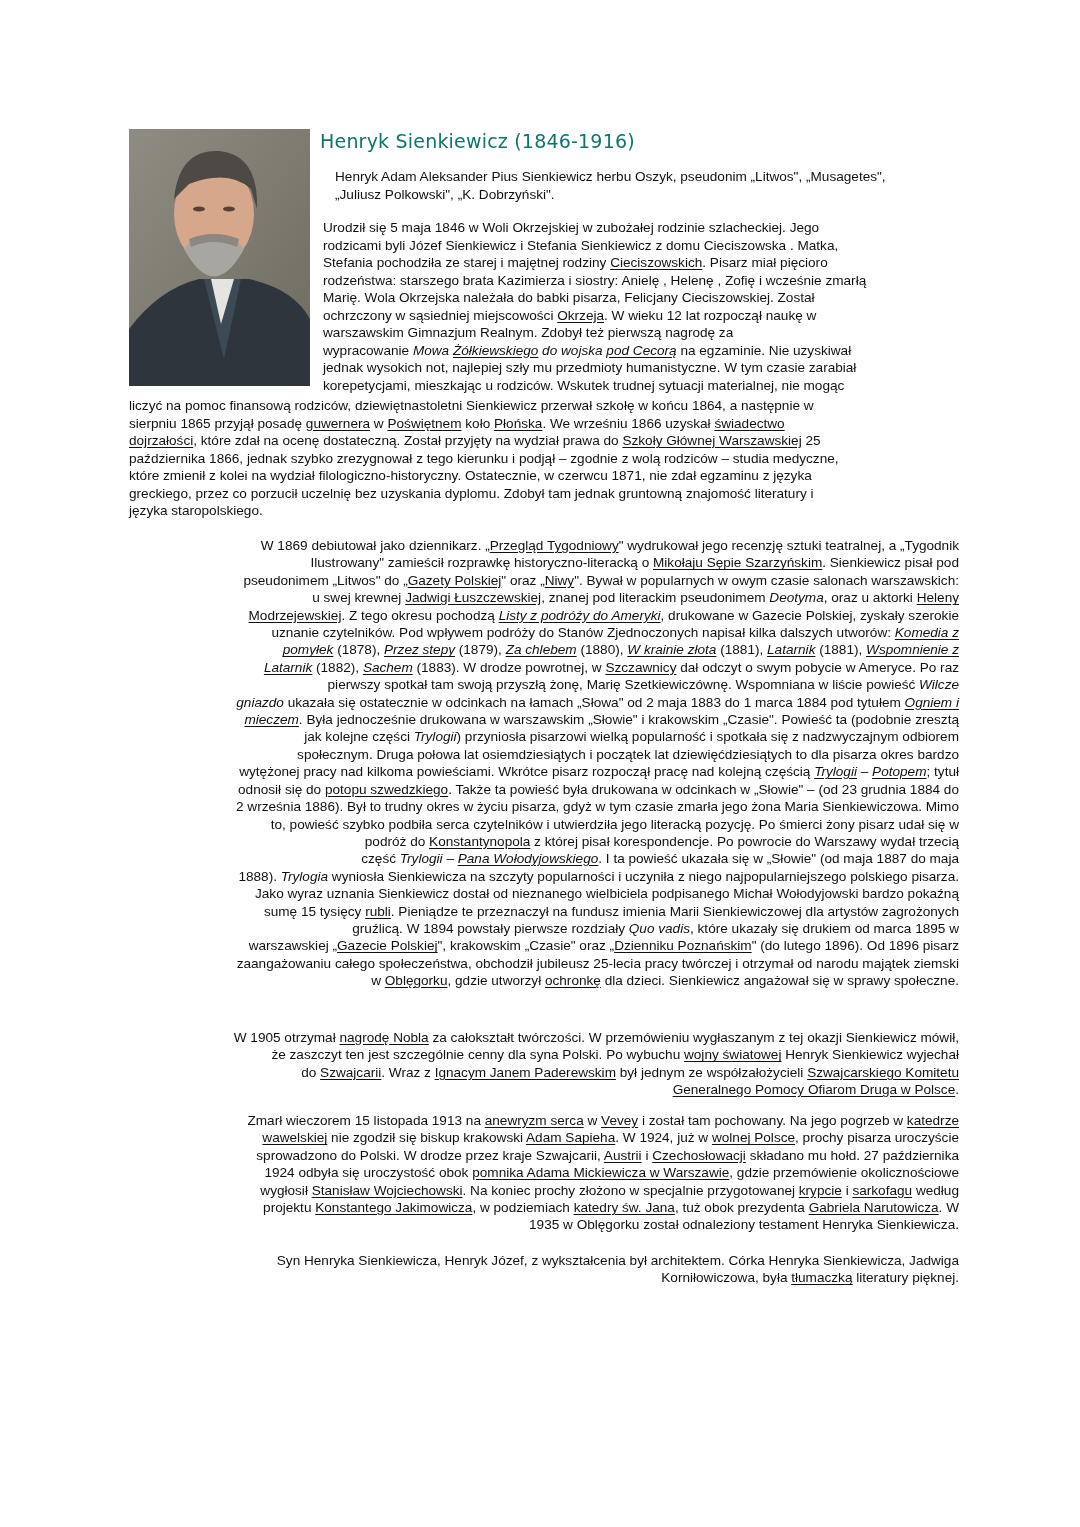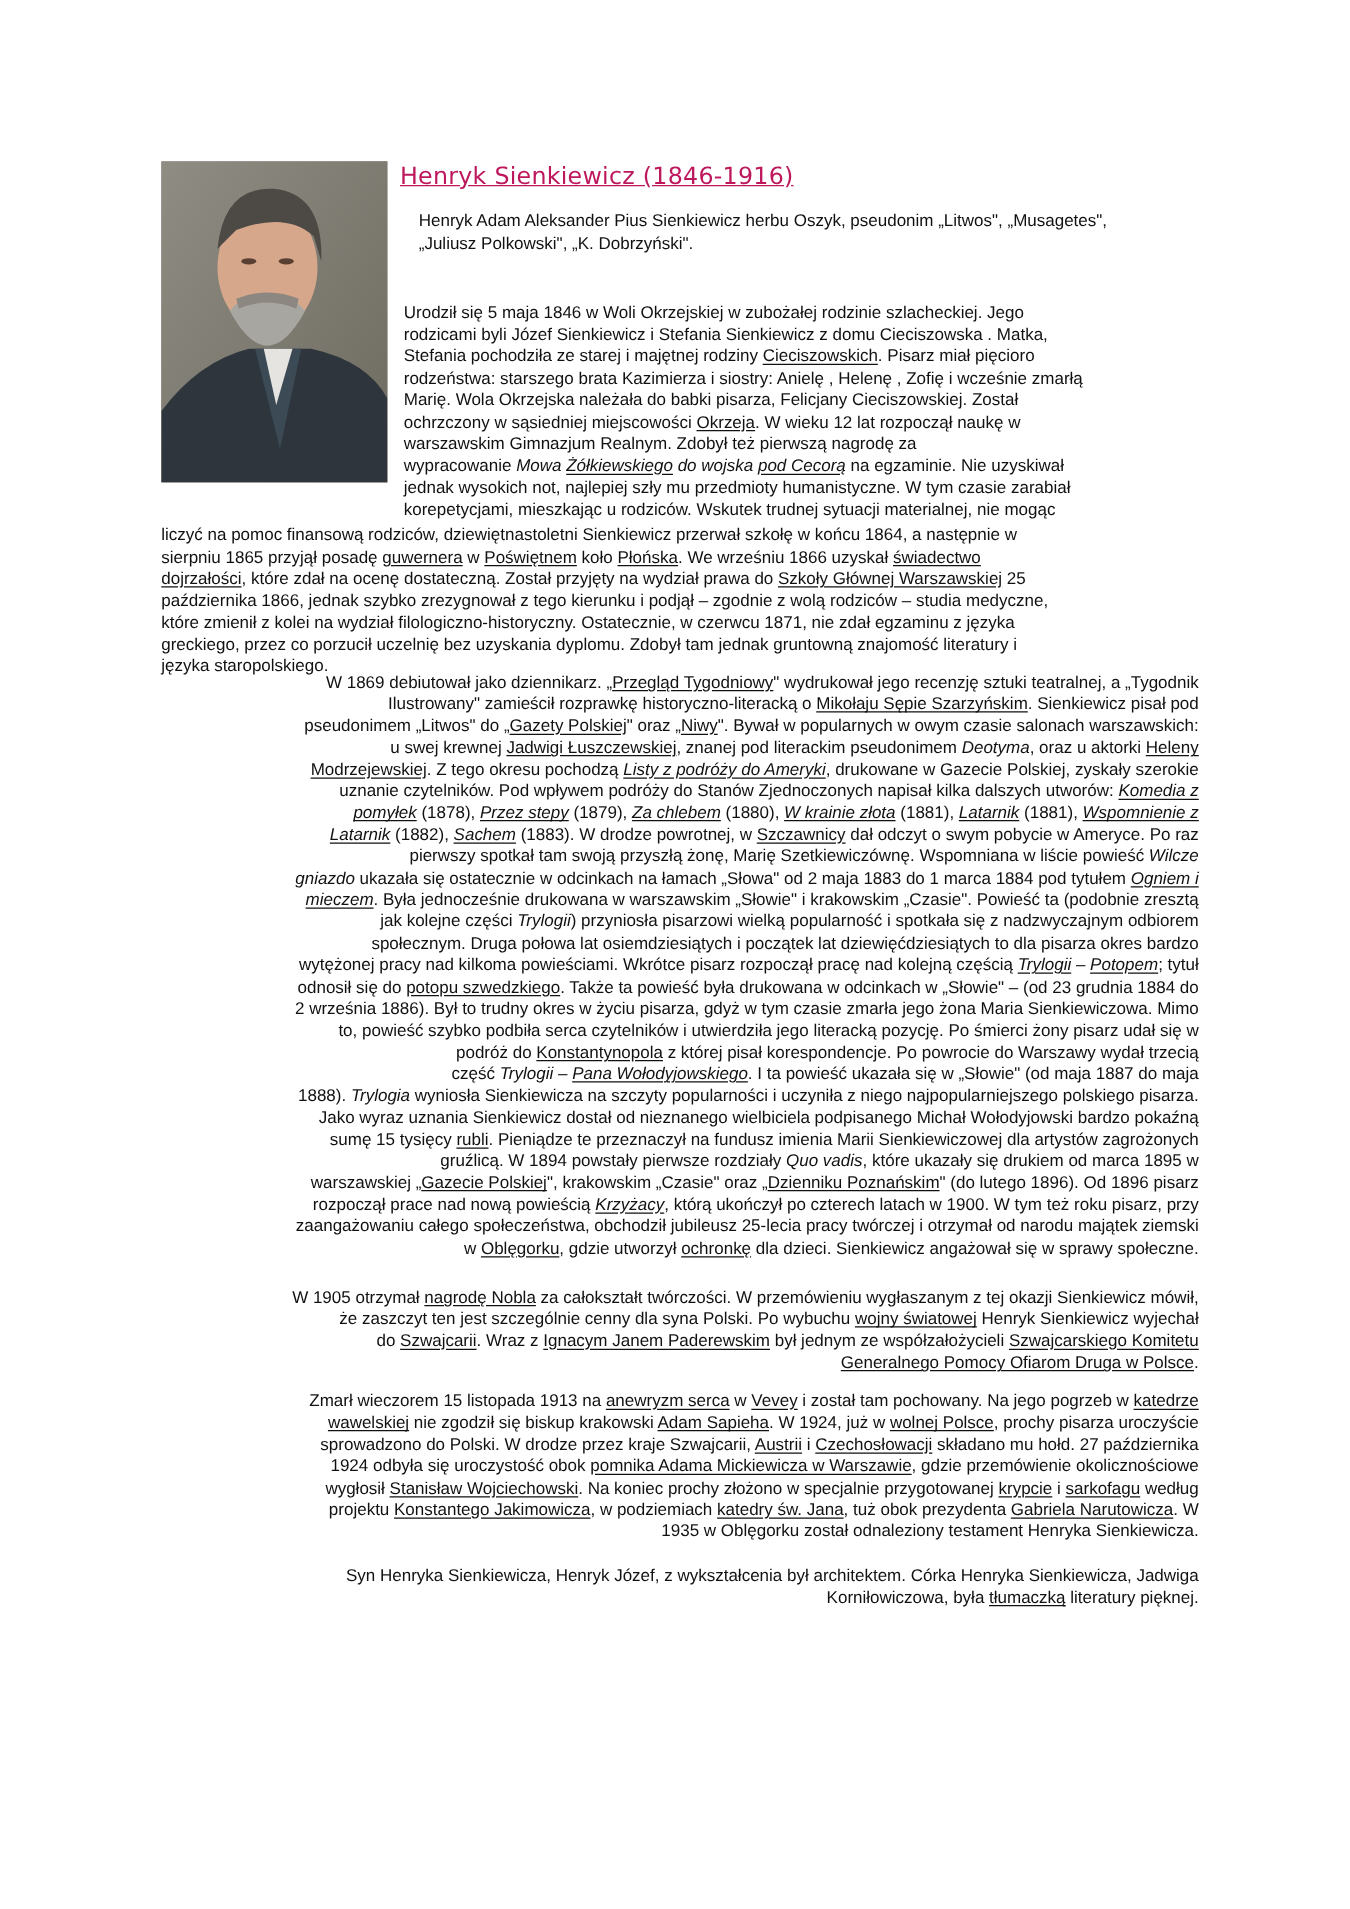--- a/index.html
+++ b/index.html
@@ -3,24 +3,24 @@
 <meta charset="utf-8">
 <style>
   html, body { margin: 0; padding: 0; background: #ffffff; }
   body { width: 1080px; height: 1527px; position: relative; overflow: hidden;
          font-family: "Liberation Sans", sans-serif; color: #111; }
   .page { position: absolute; left: 0; top: 0; width: 1080px; height: 1527px; }
   .portrait { position: absolute; left: 129px; top: 129px; width: 181px; height: 257px;
               background: linear-gradient(135deg, #8d8a80 0%, #777468 50%, #6c695f 100%); overflow: hidden; }
   .portrait svg { width: 100%; height: 100%; display: block; }
   .title { position: absolute; left: 320px; top: 130px; font-size: 19px; font-family: "DejaVu Sans", sans-serif;
-           font-weight: normal; color: #be185d; letter-spacing: 0.2px; text-decoration: underline; }
+           font-weight: normal; color: #0f766e; letter-spacing: 0.2px; }
   .intro { position: absolute; left: 323px; top: 168px; width: 640px; font-size: 13.6px; line-height: 17.6px; margin-left: 12px; }
   .block { position: absolute; font-size: 13.6px; line-height: 17.4px; text-align: right; }
-  .wrapblock { position: absolute; left: 129px; top: 219px; width: 830px; font-size: 13.6px; line-height: 17.5px; margin-top: 22px; }
+  .wrapblock { position: absolute; left: 129px; top: 219px; width: 830px; font-size: 13.6px; line-height: 17.5px; }
   .wrapblock .float { float: left; width: 194px; height: 178px; }
   .ln { display: block; white-space: nowrap; }
   u { text-decoration: underline; text-underline-offset: 2px; }
   i { font-style: italic; }
   .p2 { left: 129px; top: 537px; width: 830px; }
   .p3 { left: 129px; top: 1029px; width: 830px; }
   .p4 { left: 129px; top: 1112px; width: 830px; }
   .p5 { left: 129px; top: 1252px; width: 830px; }
 </style>
 </head>
@@ -95,21 +95,20 @@
     <span class="ln"><span>odnosił się do </span><u>potopu szwedzkiego</u><span>. Także ta powieść była drukowana w odcinkach w „Słowie" – (od 23 grudnia 1884 do</span></span>
     <span class="ln">2 września 1886). Był to trudny okres w życiu pisarza, gdyż w tym czasie zmarła jego żona Maria Sienkiewiczowa. Mimo</span>
     <span class="ln">to, powieść szybko podbiła serca czytelników i utwierdziła jego literacką pozycję. Po śmierci żony pisarz udał się w</span>
     <span class="ln"><span>podróż do </span><u>Konstantynopola</u><span>  z której pisał korespondencje. Po powrocie do Warszawy wydał trzecią</span></span>
     <span class="ln"><span>część </span><i>Trylogii</i><span> – </span><i><u>Pana Wołodyjowskiego</u></i><span>. I ta powieść ukazała się w „Słowie" (od maja 1887 do maja</span></span>
     <span class="ln"><span>1888). </span><i>Trylogia</i><span> wyniosła Sienkiewicza na szczyty popularności i uczyniła z niego najpopularniejszego polskiego pisarza.</span></span>
     <span class="ln">Jako wyraz uznania Sienkiewicz dostał od nieznanego wielbiciela podpisanego Michał Wołodyjowski bardzo pokaźną</span>
     <span class="ln"><span>sumę 15 tysięcy </span><u>rubli</u><span>. Pieniądze te przeznaczył na fundusz imienia Marii Sienkiewiczowej dla artystów zagrożonych</span></span>
     <span class="ln"><span>gruźlicą.  W 1894 powstały pierwsze rozdziały </span><i>Quo vadis</i><span>, które ukazały się drukiem od marca 1895 w</span></span>
     <span class="ln"><span>warszawskiej „</span><u>Gazecie Polskiej</u><span>", krakowskim „Czasie" oraz „</span><u>Dzienniku Poznańskim</u><span>" (do lutego 1896).  Od 1896 pisarz</span></span>
-    <span class="ln"><span>rozpoczął prace nad nową powieścią </span><i><u>Krzyżacy</u></i><span>, którą ukończył po czterech latach w 1900. W tym też roku pisarz, przy</span></span>
     <span class="ln">zaangażowaniu całego społeczeństwa, obchodził jubileusz 25-lecia pracy twórczej i otrzymał od narodu majątek ziemski</span>
     <span class="ln"><span>w </span><u>Oblęgorku</u><span>, gdzie utworzył </span><u>ochronkę</u><span> dla dzieci. Sienkiewicz angażował się w sprawy społeczne.</span></span>
   </div>
 
   <div class="block p3">
     <span class="ln"><span>W 1905 otrzymał </span><u>nagrodę Nobla</u><span> za całokształt twórczości. W przemówieniu wygłaszanym z tej okazji Sienkiewicz mówił,</span></span>
     <span class="ln"><span>że zaszczyt ten jest szczególnie cenny dla syna Polski. Po wybuchu </span><u>wojny światowej</u><span> Henryk Sienkiewicz wyjechał</span></span>
     <span class="ln"><span>do </span><u>Szwajcarii</u><span>. Wraz z </span><u>Ignacym Janem Paderewskim</u><span> był jednym ze współzałożycieli </span><u>Szwajcarskiego Komitetu</u></span>
     <span class="ln"><u>Generalnego Pomocy Ofiarom Druga w Polsce</u><span>.</span></span>
   </div>

